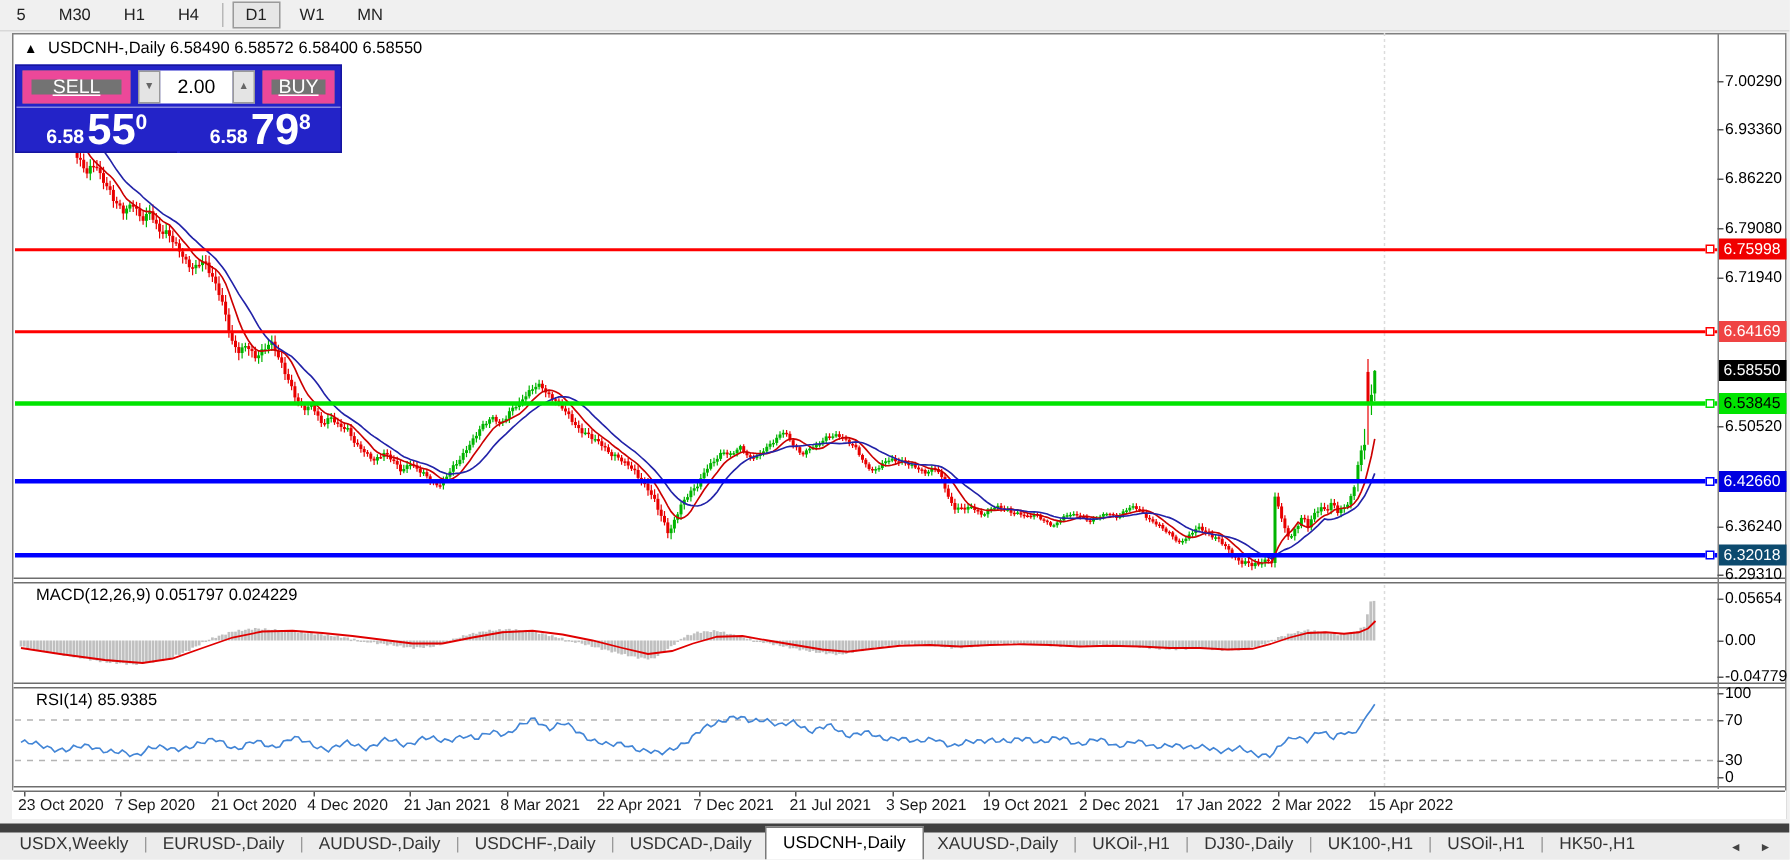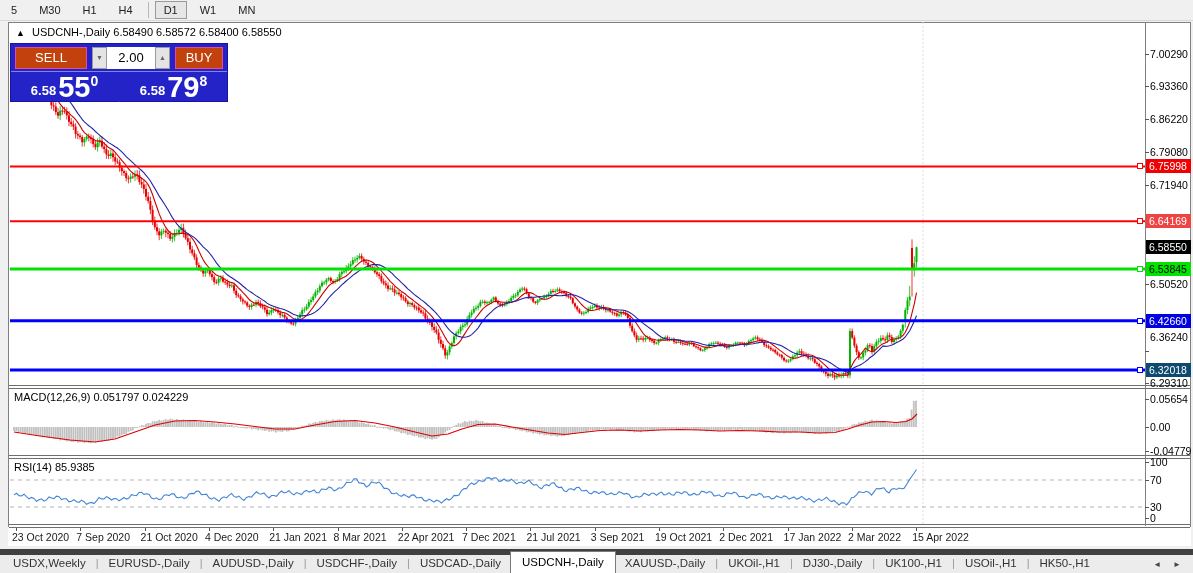--- a/index.html
+++ b/index.html
@@ -19,39 +19,39 @@
     background:#ffffff; border:1px solid #808080; }
 
   #ohlc-header { position:absolute; left:16px; top:26px; color:#000; z-index:6; white-space:nowrap; }
   #ohlc-header .tri { font-size:9px; margin-right:4px; }
 
   
   #trade-panel { position:absolute; left:10px; top:43px; width:218px; height:59px;
     background:#2323c8; border:1px solid #1515a0; z-index:5; }
   #tp-row1 { position:absolute; left:0; top:0; width:100%; height:28px; display:flex;
     align-items:center; padding:0 4px; border-bottom:1px solid rgba(255,255,255,.45); }
-  .tp-btn { height:22px; background:#c2410c; border:1px solid #ec4899; color:#fff;
-    font-size:13px; display:flex; align-items:center; justify-content:center; cursor:pointer; }
+  .tp-btn { height:22px; background:#737373; border:6px solid #ec4899; color:#fff;
+    font-size:13px; display:flex; align-items:center; justify-content:center; cursor:pointer;text-decoration:underline; }
   #sell-btn { width:72px; margin-right:5px; }
   #buy-btn  { width:56px; margin-left:5px; flex:1; }
   .spin-btn { width:15px; height:22px; background:#e4e4e4; border:1px solid #9a9a9a;
     color:#666; font-size:7px; display:flex; align-items:center; justify-content:center; cursor:pointer; }
   #volume-input { width:48px; height:22px; border:none; text-align:center; font-size:13px;
     font-family:"Liberation Sans", sans-serif; background:#fff; color:#000; }
   #tp-row2 { position:absolute; left:0; top:28px; width:100%; height:30px; display:flex; }
   .tp-price { flex:1; color:#fff; display:flex; align-items:flex-end; justify-content:center;
     padding-bottom:2px; white-space:nowrap; }
   .tp-price .small { font-size:13px; font-weight:bold; margin-right:2px; margin-bottom:2px; }
   .tp-price .big { font-size:29px; font-weight:bold; line-height:26px; }
   .tp-price .sup { font-size:14px; font-weight:bold; margin-bottom:11px; }
   #tp-div { width:2px; background:#2323c8; }
 
   
   #plot-svg { position:absolute; left:10px; top:22px; z-index:1; }
-  .pane-label { position:absolute; left:14px; color:#000; z-index:2; white-space:nowrap; }
+  .pane-label { position:absolute; left:24px; color:#000; z-index:2; white-space:nowrap; }
   #macd-label { top:391px; }
   #rsi-label  { top:461px; }
 
   .h-sep { position:absolute; left:9px; width:1181px; height:4px; background:#fff;
     border-top:1px solid #6e6e6e; border-bottom:1px solid #6e6e6e; z-index:3; }
 
   
   #axis-vline { position:absolute; left:1145px; top:22px; width:1px; height:504px; background:#808080; z-index:3; }
   #price-axis { position:absolute; left:1146px; top:22px; width:45px; height:524px; z-index:4; }
   .ax-label { position:absolute; left:4px; color:#000; font-size:10.5px; white-space:nowrap; }
@@ -1405,21 +1405,21 @@
     <div class="ax-label" style="top: 58.0859px;">6.93360</div>
     <div class="ax-tick" style="top: 64.0859px;"></div>
     <div class="ax-label" style="top: 91.1441px;">6.86220</div>
     <div class="ax-tick" style="top: 97.1441px;"></div>
     <div class="ax-label" style="top: 124.202px;">6.79080</div>
     <div class="ax-tick" style="top: 130.202px;"></div>
     <div class="ax-label" style="top: 157.261px;">6.71940</div>
     <div class="ax-tick" style="top: 163.261px;"></div>
     <div class="ax-label" style="top: 256.435px;">6.50520</div>
     <div class="ax-tick" style="top: 262.435px;"></div>
-    <div class="ax-label" style="top: 309px;">6.36240</div>
+    <div class="ax-label" style="top: 323px;">6.36240</div>
     <div class="ax-tick" style="top: 328.551px;"></div>
     <div class="ax-label" style="top: 354.637px;">6.29310</div>
     <div class="ax-tick" style="top: 360.637px;"></div>
     <div class="ax-badge" style="top: 137.472px; background: rgb(240, 0, 0); color: rgb(255, 255, 255);">6.75998</div>
     <div class="ax-badge" style="top: 192.24px; background: #ef4444; color: rgb(255, 255, 255);">6.64169</div>
     <div class="ax-badge" style="top: 240.04px; background: rgb(0, 228, 0); color: rgb(0, 0, 0);">6.53845</div>
     <div class="ax-badge" style="top: 291.827px; background: rgb(0, 0, 224); color: rgb(255, 255, 255);">6.42660</div>
     <div class="ax-badge" style="top: 341.099px; background: #0c4a6e; color: rgb(255, 255, 255);">6.32018</div>
     <div class="ax-badge" style="top: 218.256px; background: rgb(0, 0, 0); color: rgb(255, 255, 255);">6.58550</div>
     <div class="ax-label" style="top: 370.73px;">0.05654</div>

